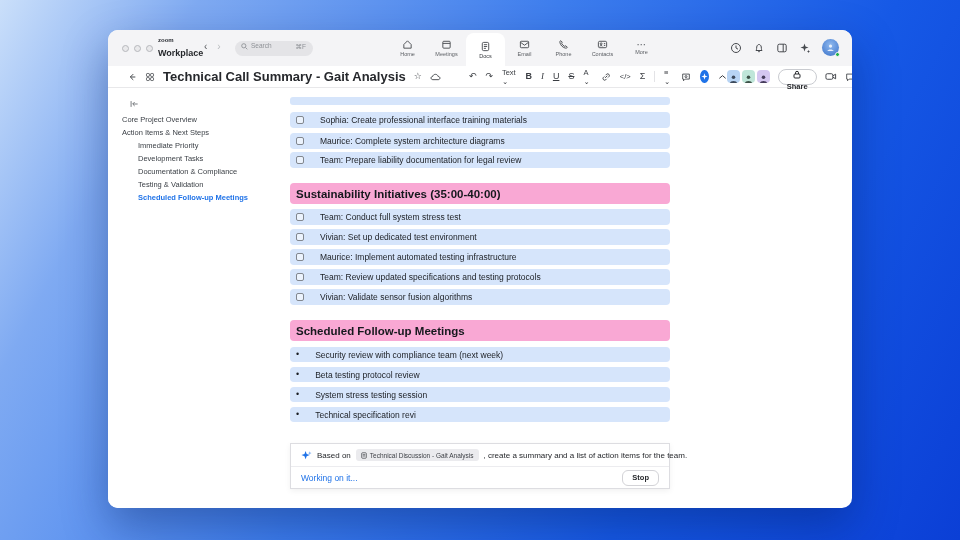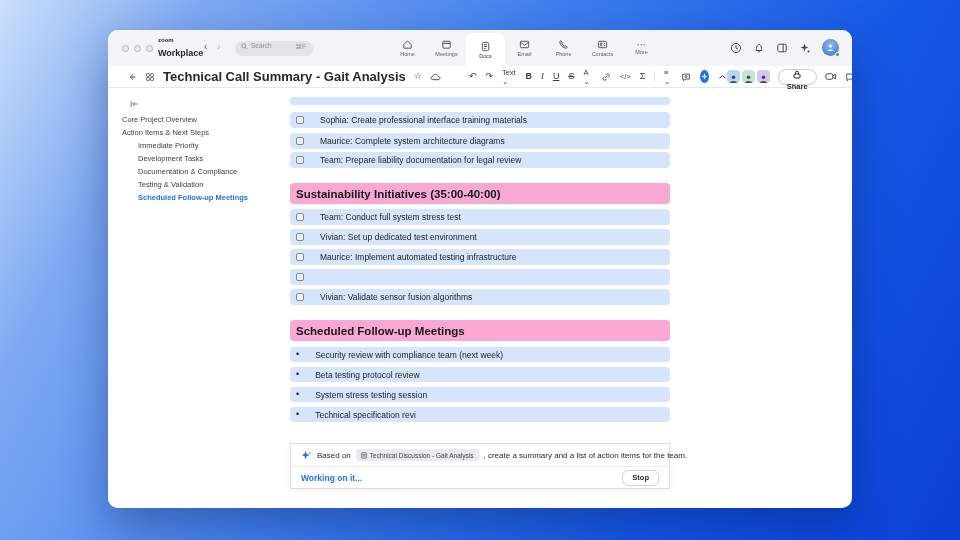--- a/index.html
+++ b/index.html
@@ -74,21 +74,21 @@
   .bdot { font-size:9px; color:#1b1e23; line-height:1; }
   .sliver { top:9px; height:8px; border-radius:3px; }
   
   .aipanel { position:absolute; left:0; top:355px; width:380px; height:46px; background:#fff;
     border:1px solid #dddde1; border-radius:0; box-shadow:0 2px 6px rgba(0,0,0,.06); }
   .aip-top { height:23px; display:flex; align-items:center; gap:5px; padding:0 10px; border-bottom:1px solid #ececef; }
   .aip-txt { font-size:8px; color:#26282c; white-space:nowrap; }
   .chip { background:#ebebee; border-radius:3px; height:12px; display:flex; align-items:center; gap:3px; padding:0 5px; }
   .chip span { font-size:6.5px; color:#3c3f44; white-space:nowrap; }
   .aip-bot { height:21px; display:flex; align-items:center; padding:0 10px; }
-  .working { font-size:8.5px; font-weight:700; color:#2073e8; }
+  .working { font-size:8.5px; font-weight:400; color:#2073e8; }
   .stopbtn { margin-left:auto; border:1px solid #d3d3d7; border-radius:6px; padding:2.5px 9px;
     font-size:7.5px; font-weight:700; color:#26282c; background:#fff; }
   svg { display:block; }
 </style>
 </head>
 <body>
 
 <div class="window">
 
   <div class="topbar">
@@ -358,20 +358,21 @@
     <div class="row check" style="top:141px">
       <span class="cbx"></span>
       <span class="rowtxt">Vivian: Set up dedicated test environment</span>
     </div>
     <div class="row check" style="top:161px">
       <span class="cbx"></span>
       <span class="rowtxt">Maurice: Implement automated testing infrastructure</span>
     </div>
     <div class="row check" style="top:181px">
       <span class="cbx"></span>
+      <span class="rowtxt">Team: Review updated specifications and testing protocols</span>
     </div>
     <div class="row check" style="top:201px">
       <span class="cbx"></span>
       <span class="rowtxt">Vivian: Validate sensor fusion algorithms</span>
     </div>
 
     <div class="row hrow" style="top:232px">
       <span class="htxt">Scheduled Follow-up Meetings</span>
     </div>
 

